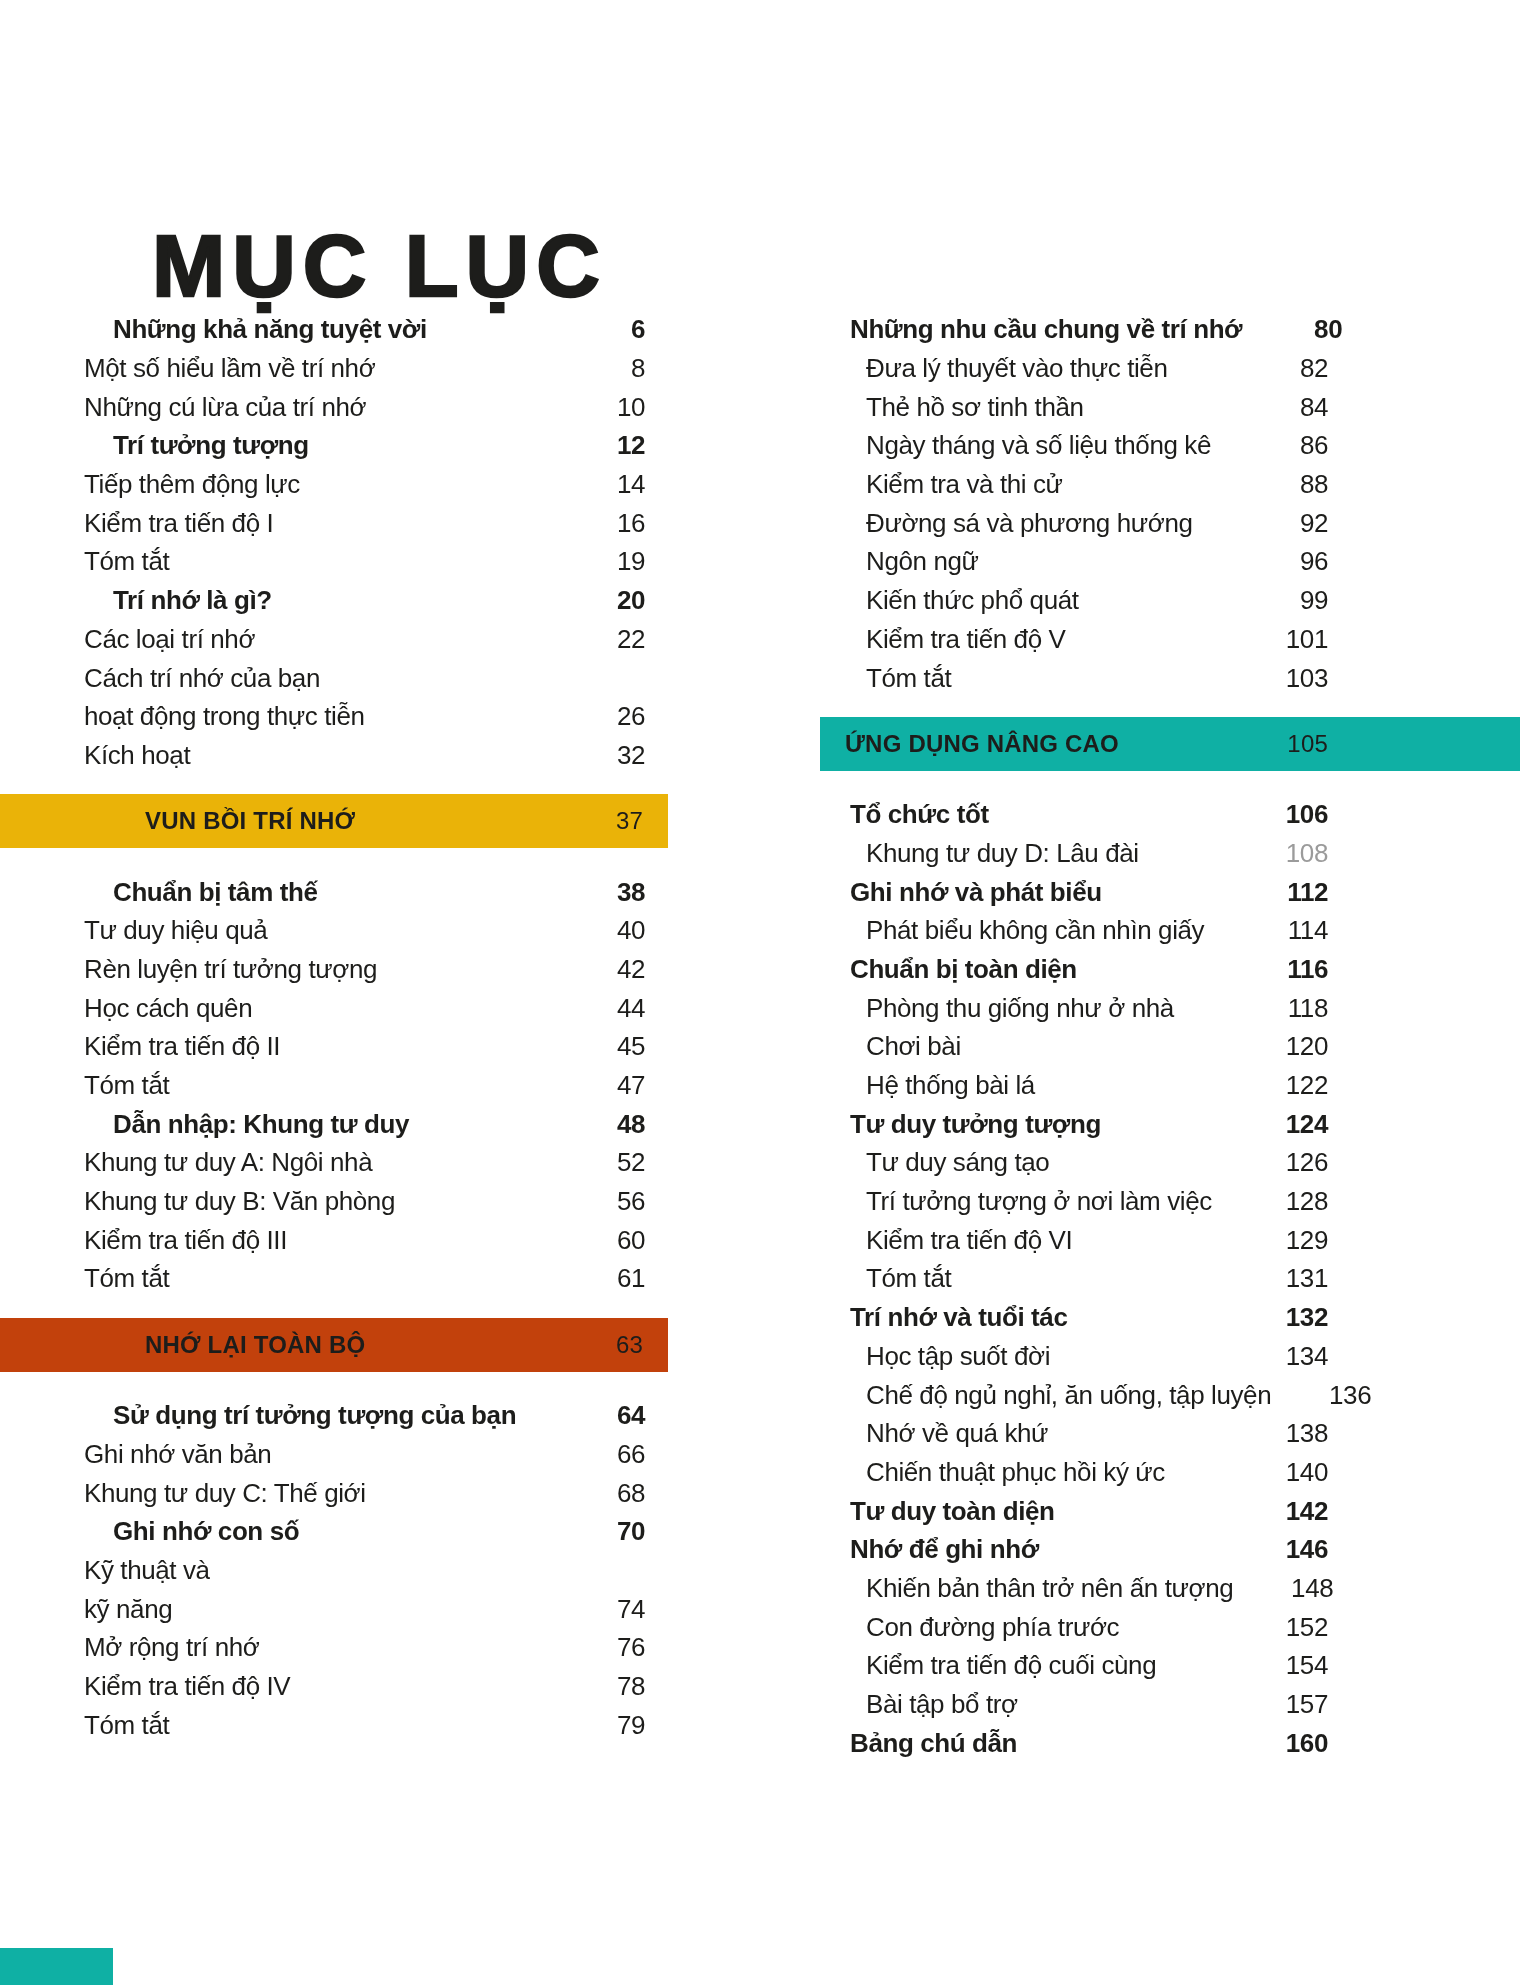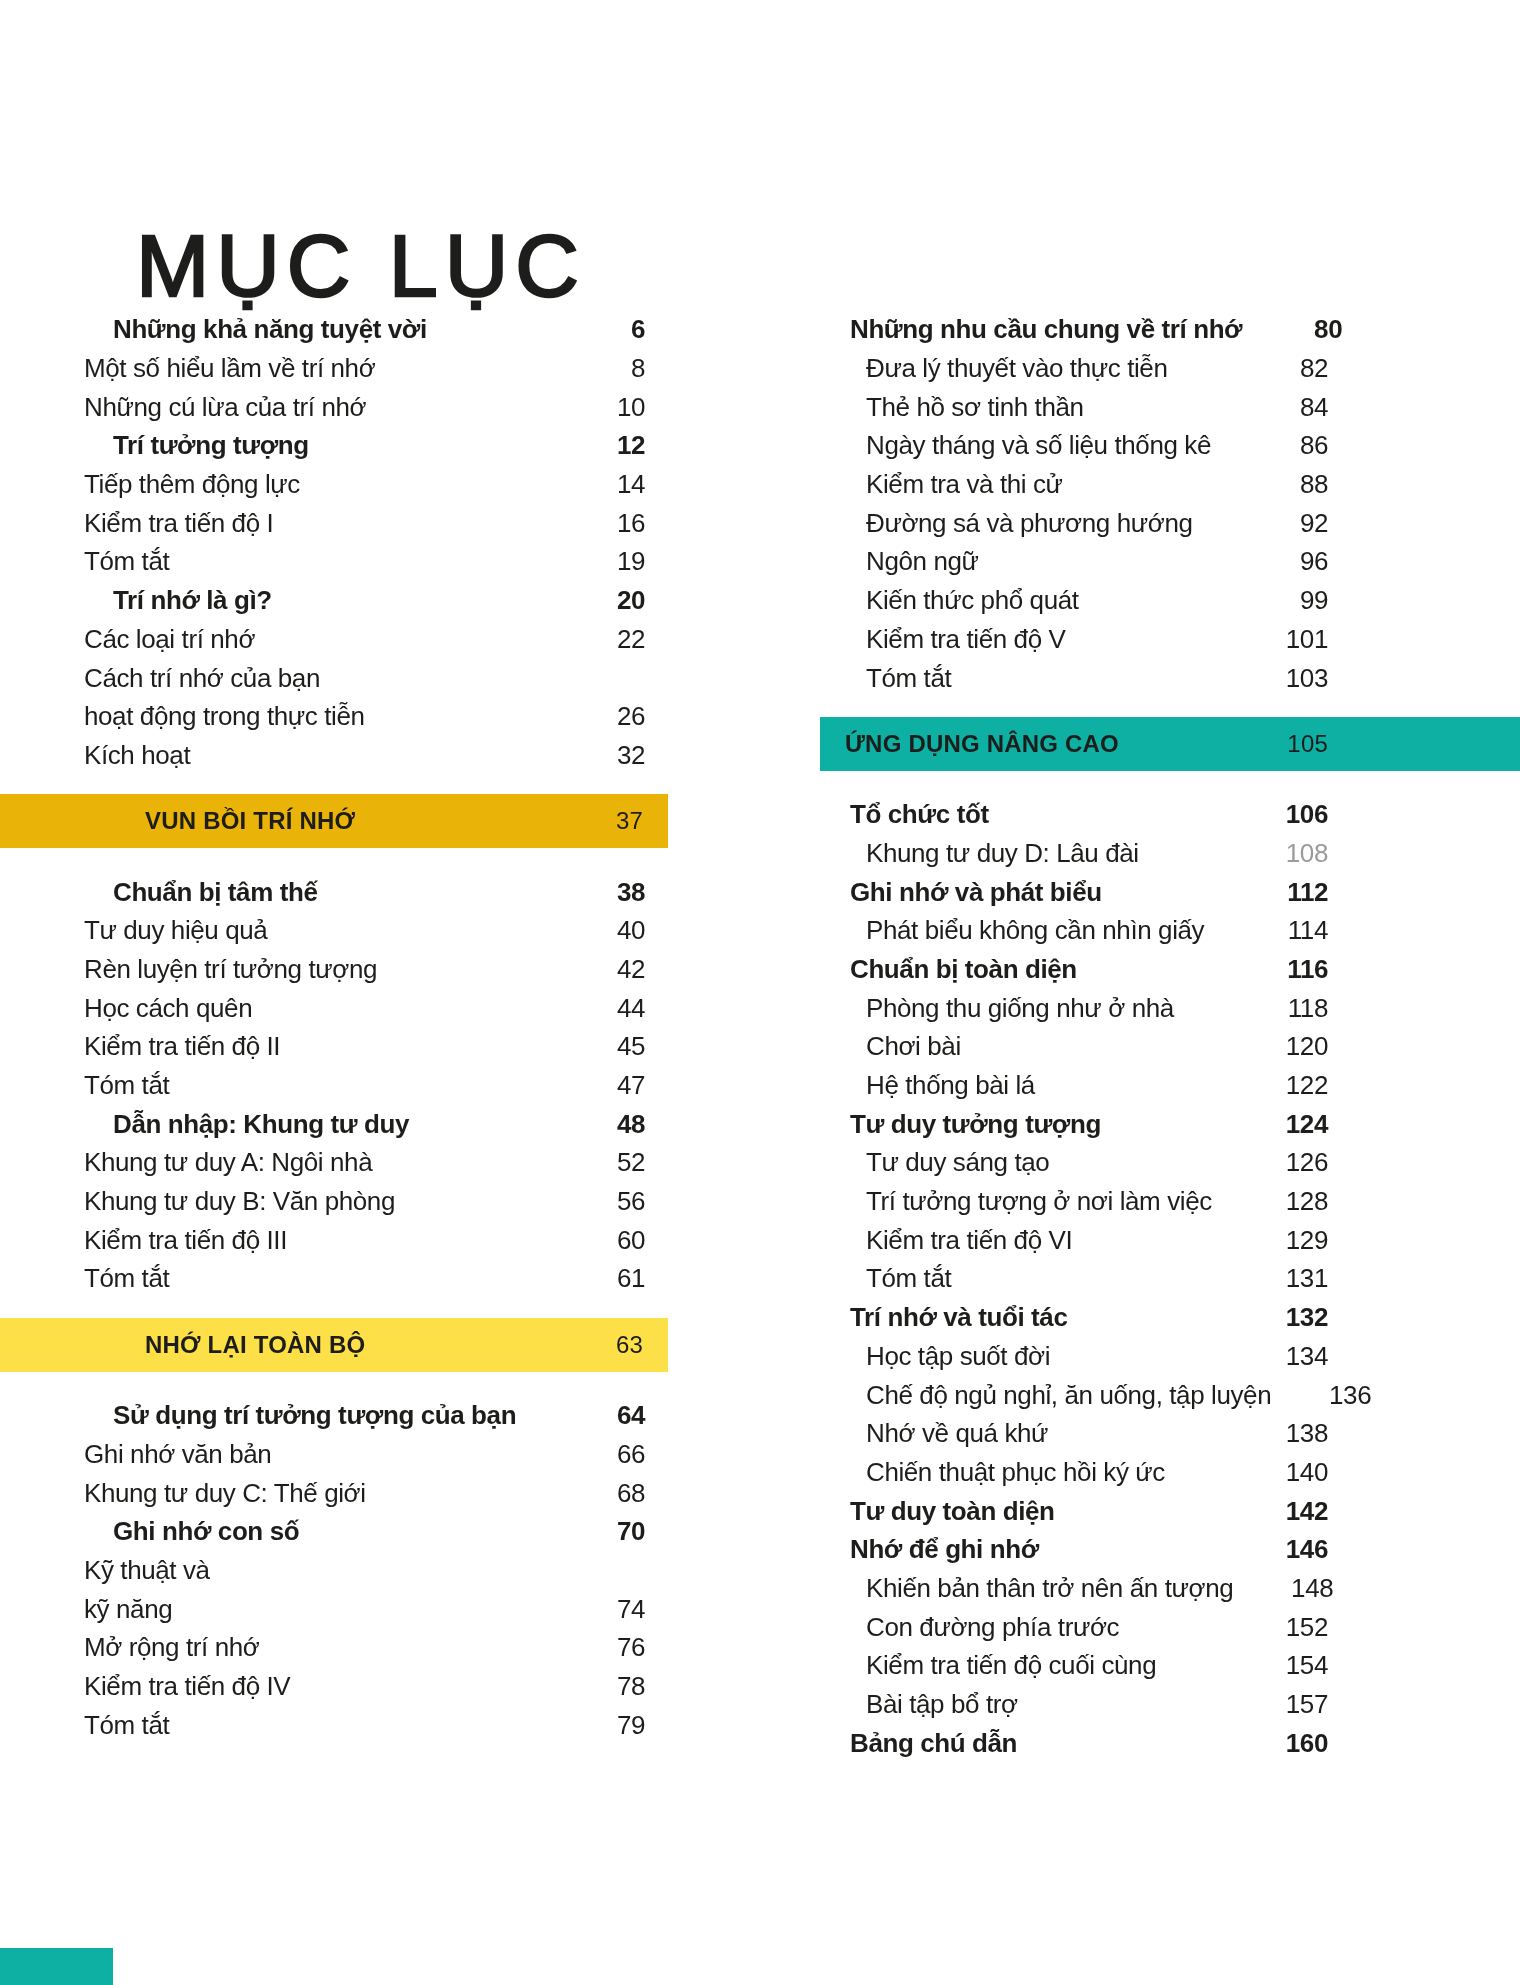--- a/index.html
+++ b/index.html
@@ -5,22 +5,22 @@
   html,body{margin:0;padding:0;}
   body{
     width:1520px;height:1985px;
     background:#ffffff;
     font-family:"Liberation Sans","DejaVu Sans",sans-serif;
     color:var(--text,#1d1d1b);
     position:relative;
     overflow:hidden;
   }
   .page-title{
-    position:absolute;left:136px;top:163px;
-    font-size:88px;font-weight:normal;line-height:1;
+    position:absolute;left:152px;top:163px;
+    font-size:88px;font-weight:bold;line-height:1;
     letter-spacing:7px;
     -webkit-text-stroke:2.5px var(--text,#1d1d1b);
     white-space:nowrap;
   }
   .toc-col{position:absolute;top:310px;}
   #col-left{left:0;width:668px;}
   #col-right{left:820px;width:700px;}
   .row{
     height:38.7px;
     display:flex;align-items:center;justify-content:space-between;
@@ -148,21 +148,21 @@
       <span class="pg">56</span>
     </div>
     <div class="row entry indent">
       <span class="lbl">Kiểm tra tiến độ III</span>
       <span class="pg">60</span>
     </div>
     <div class="row entry indent">
       <span class="lbl">Tóm tắt</span>
       <span class="pg">61</span>
     </div>
-    <div class="row banner" style="background: #fde047;">
+    <div class="row banner" style="background: #c2410c;">
       <span class="lbl">NHỚ LẠI TOÀN BỘ</span>
       <span class="pg">63</span>
     </div>
     <div class="row entry bold">
       <span class="lbl">Sử dụng trí tưởng tượng của bạn</span>
       <span class="pg">64</span>
     </div>
     <div class="row entry indent">
       <span class="lbl">Ghi nhớ văn bản</span>
       <span class="pg">66</span>

